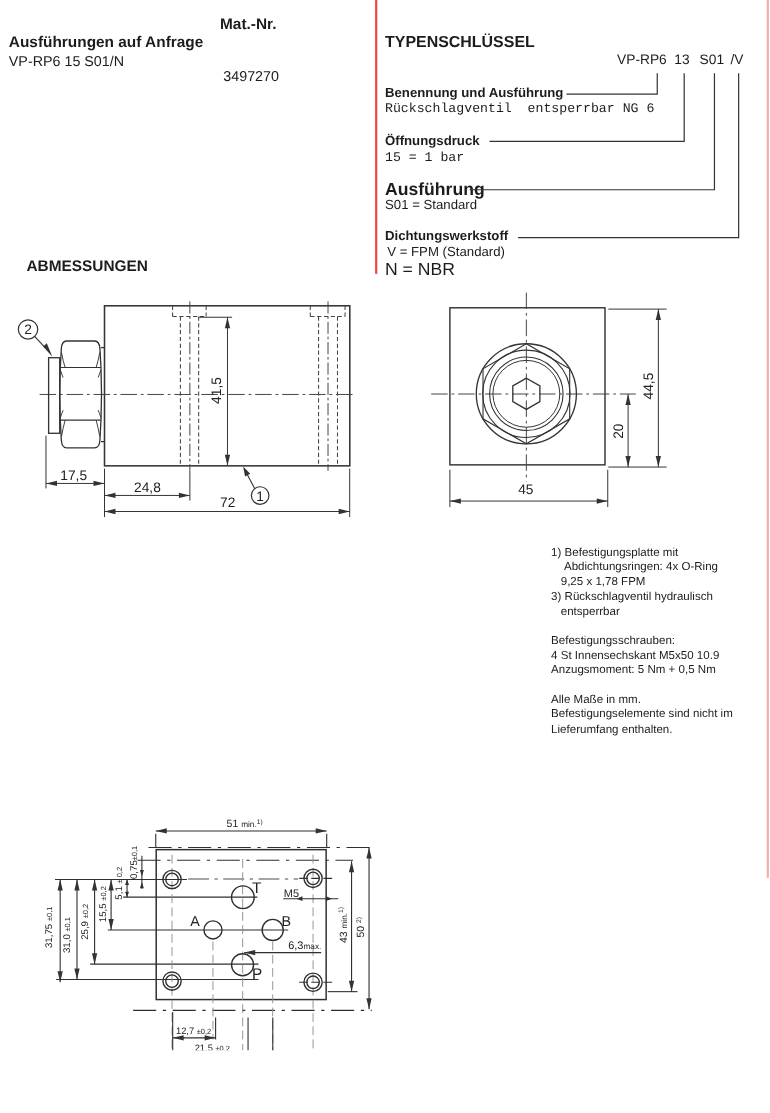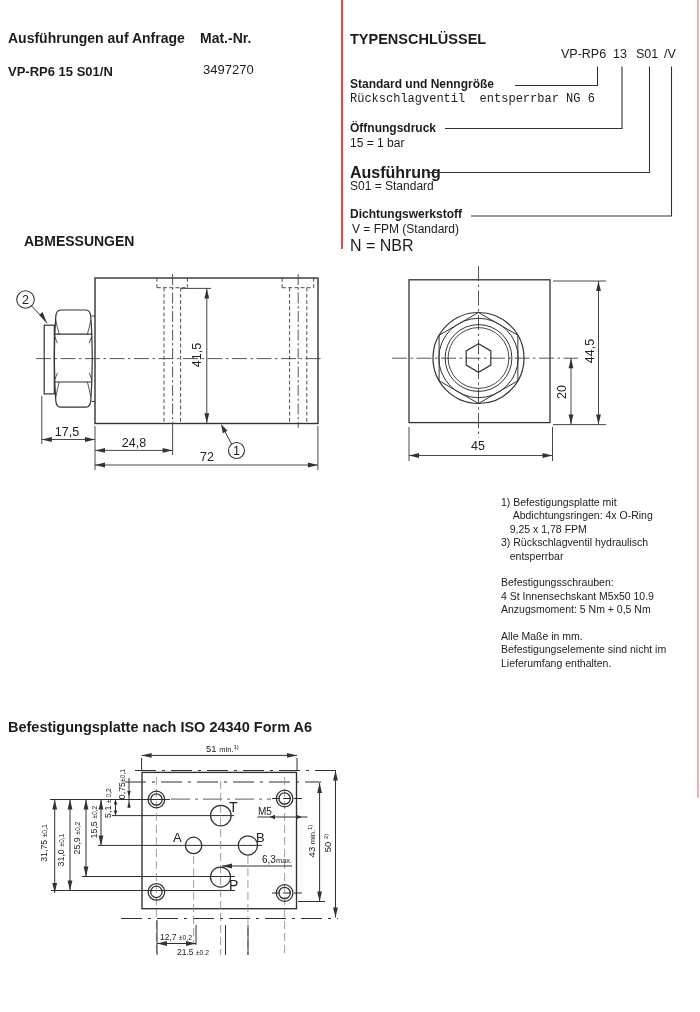--- a/index.html
+++ b/index.html
@@ -13,43 +13,43 @@
 </head>
 <body>
 <div id="page">
 
 <div style="position:absolute;left:341.3px;top:0;width:1.4px;height:249px;background:#f24444;"></div>
 
 <div style="position:absolute;left:697.4px;top:0;width:1.4px;height:798px;background:#f0b0ac;"></div>
 
 <div class="t b" style="left:8px;top:30px;font-size:14px;">Ausführungen auf Anfrage</div>
 
-<div class="t b" style="left:200px;top:30px;font-size:14px;">Mat.-Nr.</div>
-
-<div class="t" style="left:8px;top:64px;font-size:13px;font-weight:bold;">VP-RP6 15 S01/N</div>
+<div class="t b" style="left:200px;top:13px;font-size:14px;">Mat.-Nr.</div>
+
+<div class="t" style="left:8px;top:48px;font-size:13px;">VP-RP6 15 S01/N</div>
 
 <div class="t" style="left:203px;top:62px;font-size:13px;text-align:center;">3497270</div>
 
 <div class="t b" style="left:350px;top:30.5px;font-size:14.5px;">TYPENSCHLÜSSEL</div>
 
 <div class="t" style="left:561px;top:47px;font-size:12.5px;">VP-RP6</div>
 
 <div class="t" style="left:613px;top:47px;font-size:12.5px;">13</div>
 
 <div class="t" style="left:636px;top:47px;font-size:12.5px;">S01</div>
 
 <div class="t" style="left:664px;top:47px;font-size:12.5px;">/V</div>
 
-<div class="t b" style="left:350px;top:77px;font-size:12px;">Standard und Nenngröße</div>
+<div class="t b" style="left:350px;top:77px;font-size:12px;">Benennung und Ausführung</div>
 
 <div class="t" style="left:350px;top:92px;font-size:12px;font-family:Liberation Mono, monospace;">Rückschlagventil&nbsp; entsperrbar NG 6</div>
 
 <div class="t b" style="left:350px;top:121px;font-size:12px;">Öffnungsdruck</div>
 
-<div class="t" style="left:350px;top:136px;font-size:12px;">15 = 1 bar</div>
+<div class="t" style="left:350px;top:136px;font-size:12px;font-family:Liberation Mono, monospace;">15 = 1 bar</div>
 
 <div class="t b" style="left:350px;top:164px;font-size:16px;">Ausführung</div>
 
 <div class="t" style="left:350px;top:179px;font-size:12px;">S01 = Standard</div>
 
 <div class="t b" style="left:350px;top:207px;font-size:12px;">Dichtungswerkstoff</div>
 
 <div class="t" style="left:352px;top:222px;font-size:12px;">V = FPM (Standard)</div>
 
 <div class="t" style="left:350px;top:237px;font-size:16px;">N = NBR</div>
@@ -65,21 +65,20 @@
 <br>
 Befestigungsschrauben:<br>
 4 St Innensechskant M5x50 10.9<br>
 Anzugsmoment: 5 Nm + 0,5 Nm<br>
 <br>
 Alle Maße in mm.<br>
 Befestigungselemente sind nicht im<br>
 Lieferumfang enthalten.
 </div>
 
-<div class="t b" style="left:8px;top:719px;font-size:14.5px;">Befestigungsplatte nach ISO 24340 Form A6</div>
 
 <svg width="700" height="260" viewBox="0 0 700 260">
   <g fill="none" stroke="#333" stroke-width="1.1">
 
     <path d="M515,85.5 H597.5 V66.5"></path>
 
     <path d="M445,128.5 H622 V66.5"></path>
 
     <path d="M427,172.5 H649.5 V66.5"></path>
 

